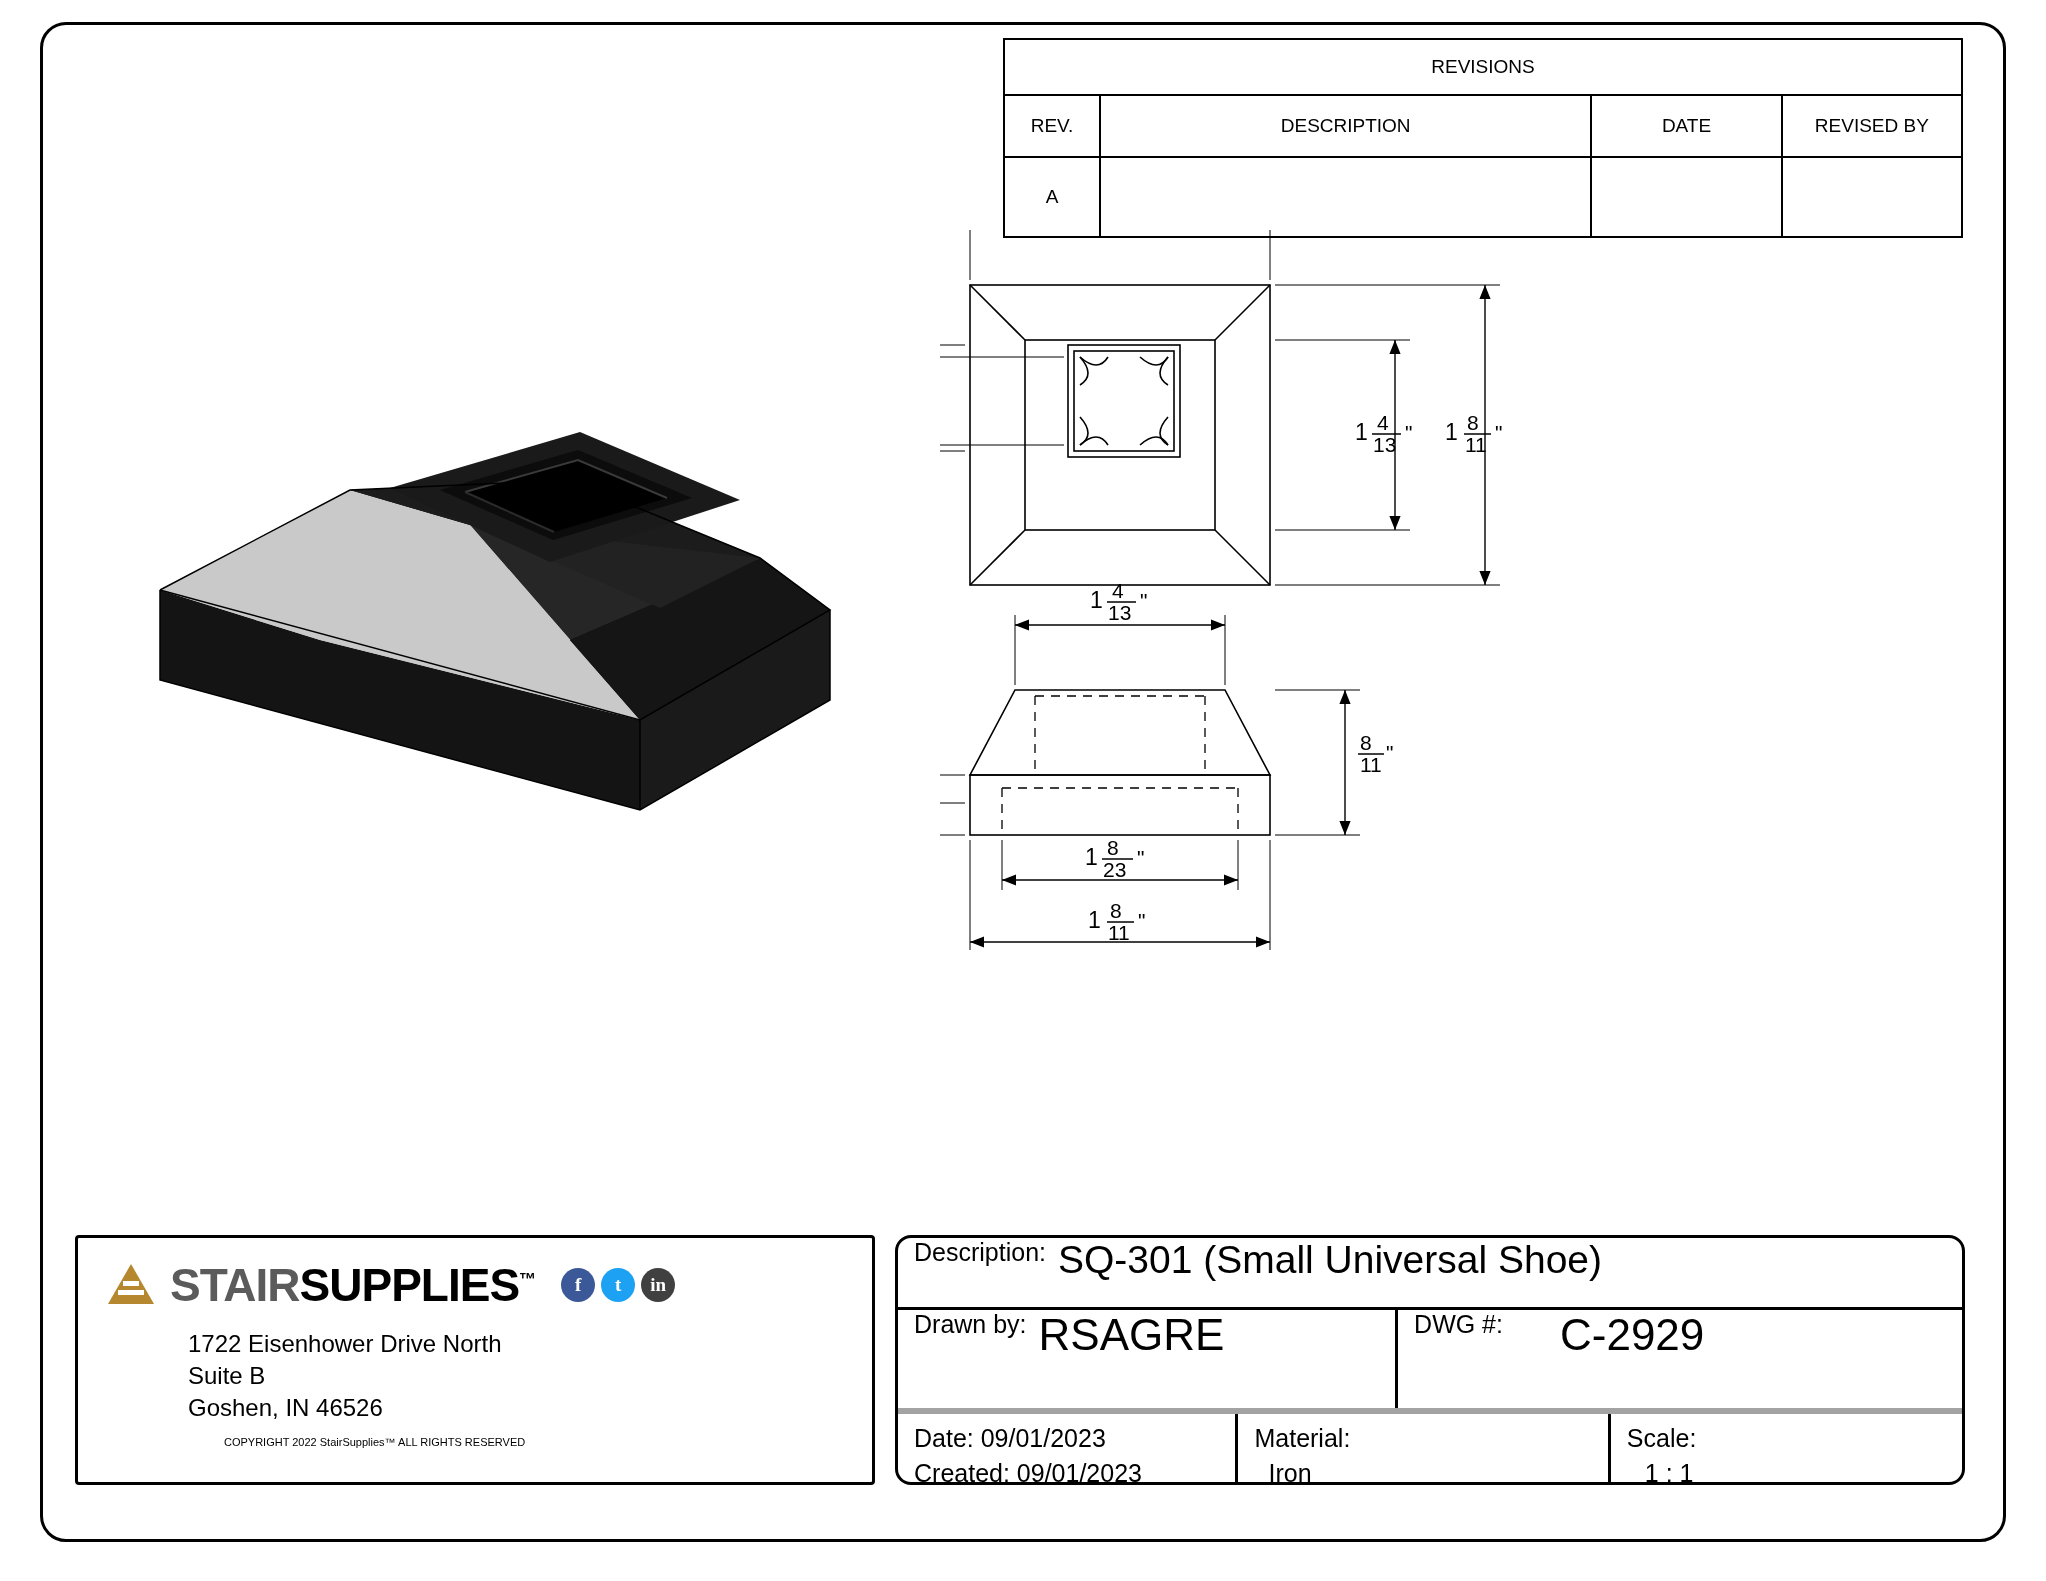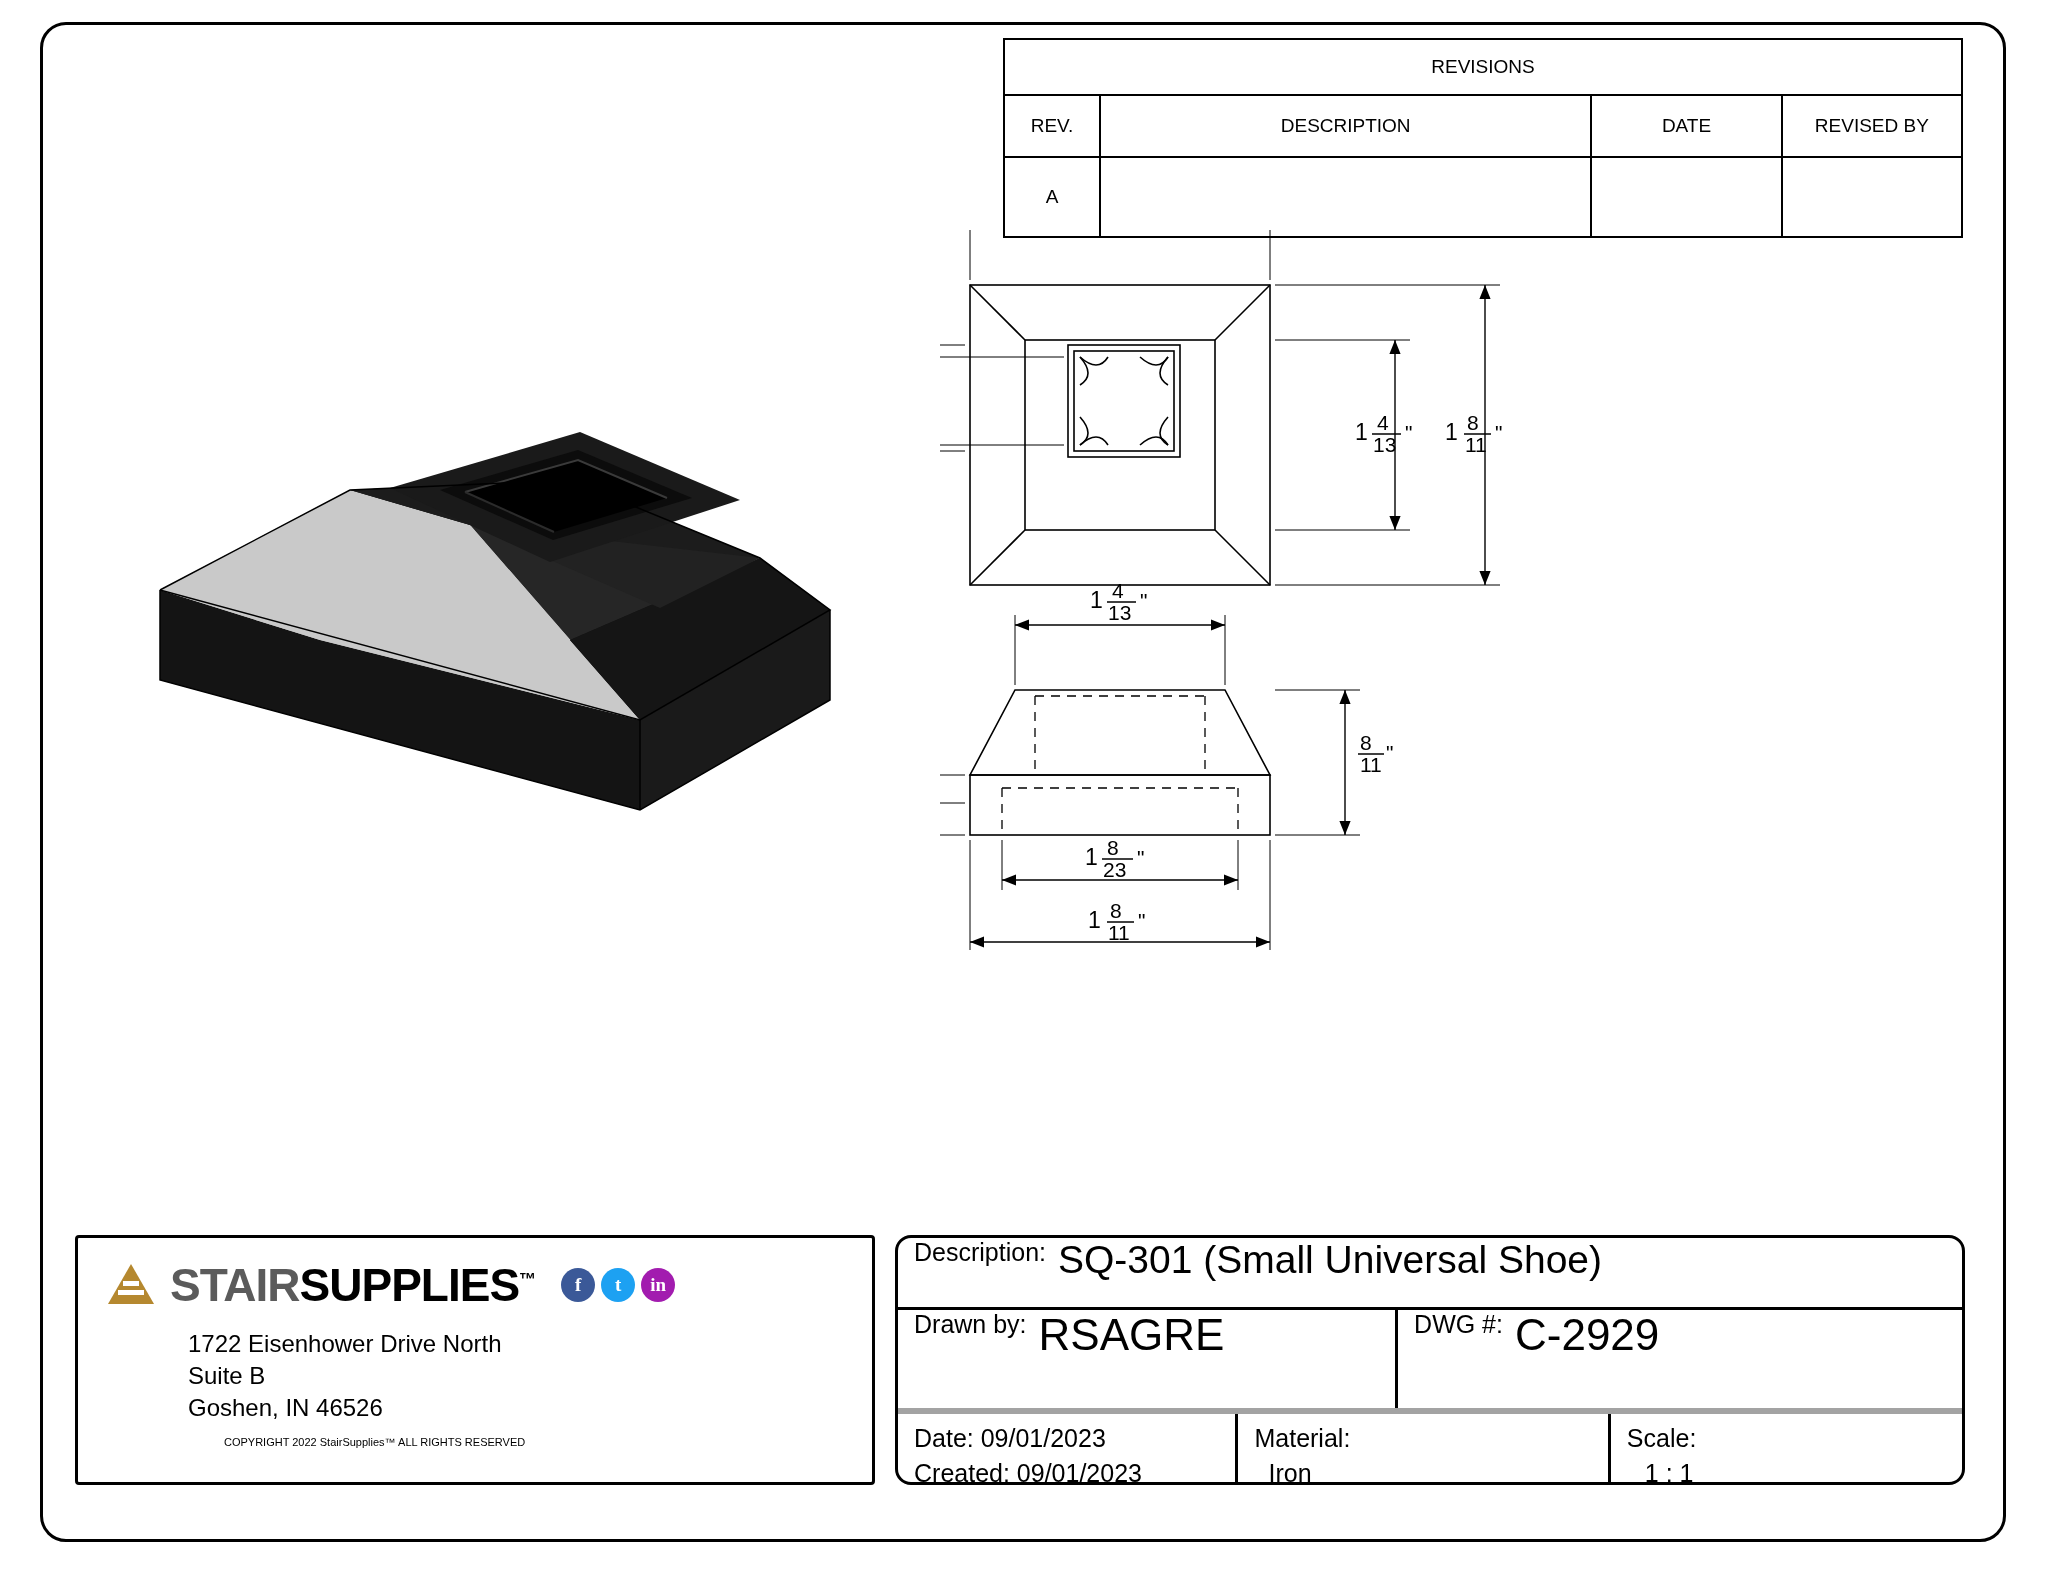--- a/index.html
+++ b/index.html
@@ -110,21 +110,21 @@
     gap: 6px;
   }
   .soc {
     width: 34px; height: 34px; border-radius: 50%;
     color: #fff; font-size: 19px; font-weight: bold;
     display: flex; align-items: center; justify-content: center;
     font-family: "Liberation Serif", serif;
   }
   .soc.fb { background: #3b5998; }
   .soc.tw { background: #1da1f2; }
-  .soc.li { background: #a21caf; }
+  .soc.li { background: #404040; }
 
   .addr {
     position: absolute;
     left: 110px;
     top: 90px;
     font-size: 24px;
     line-height: 1.33;
   }
   .copyright {
     position: absolute;
@@ -425,21 +425,21 @@
     <div class="cell" style="width:100%;">
       <span class="lbl">Description:</span>
       <span class="val val-big">SQ-301 (Small Universal Shoe)</span>
     </div>
   </div>
   <div class="tr-row r2">
     <div class="cell divider" style="width:47%;">
       <span class="lbl">Drawn by:</span>
       <span class="val">RSAGRE</span>
     </div>
-    <div class="cell" style="width:53%;">
+    <div class="cell" style="width:53%;gap:45px;">
       <span class="lbl">DWG #:</span>
       <span class="val">C-2929</span>
     </div>
   </div>
   <div class="tr-row r3">
     <div class="cell divider stacked" style="width:32%;">
       <div>Date: 09/01/2023</div>
       <div>Created: 09/01/2023</div>
     </div>
     <div class="cell divider stacked" style="width:35%;">

